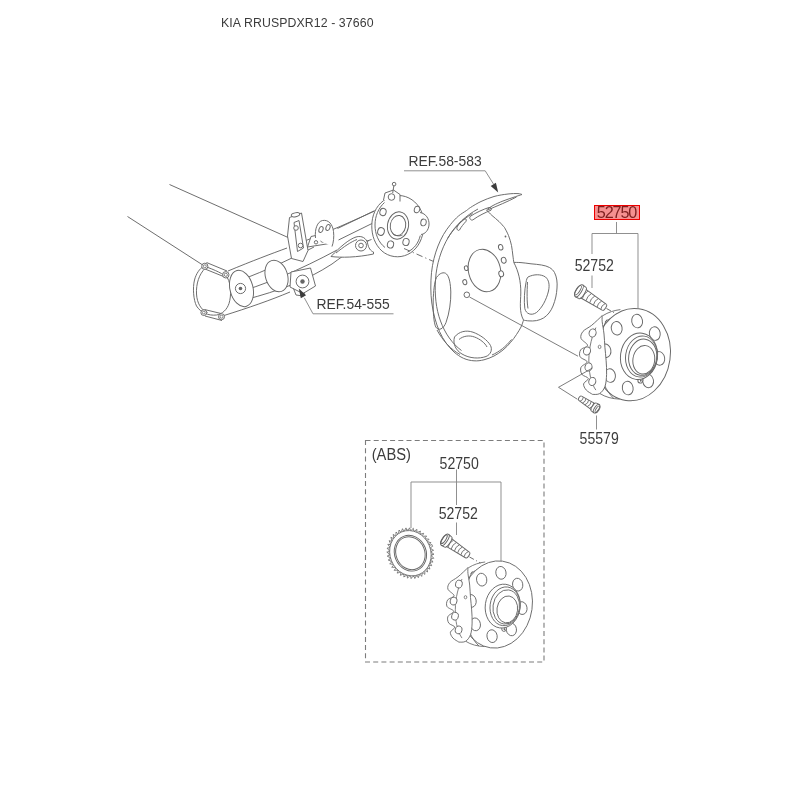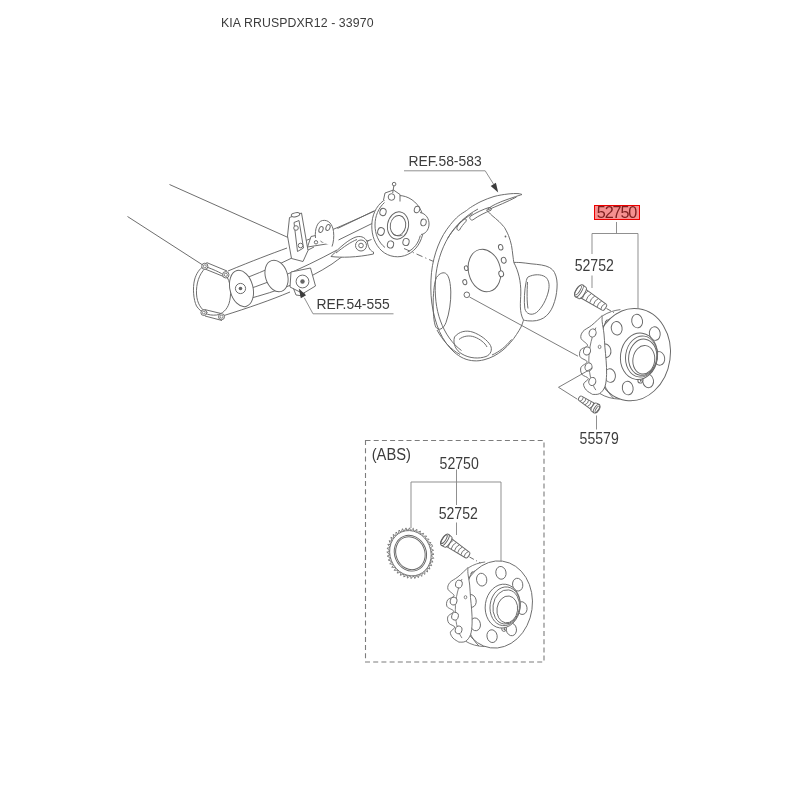--- a/index.html
+++ b/index.html
@@ -243,21 +243,21 @@
           <path d="M 28.0,-3.3 A 1.3 3.3 0 0 1 28.0,3.3" fill="none" stroke="#666666" stroke-width="0.95"></path>
         </g>
 <line x1="469.5" y1="557.0" x2="480.5" y2="563.0" stroke="#666666" stroke-width="0.95" stroke-dasharray="5 2.5 1 2.5"></line>
 </g>
 <g>
 <use href="#hub-unit" transform="translate(496.5,604.5) scale(0.945)"></use>
 </g>
 </g>
   </svg>
 
-<div class="title">KIA RRUSPDXR12 - 33970</div>
+<div class="title">KIA RRUSPDXR12 - 37660</div>
 <div class="lbl ref ref1">REF.58-583</div>
 <div class="lbl ref ref2">REF.54-555</div>
 <div class="lbl hl">52750</div>
 <div class="lbl p52752">52752</div>
 <div class="lbl p55579">55579</div>
 <div class="lbl abscap">(ABS)</div>
 <div class="lbl absmain">52750</div>
 <div class="lbl absbolt">52752</div>
 
 </body></html>

